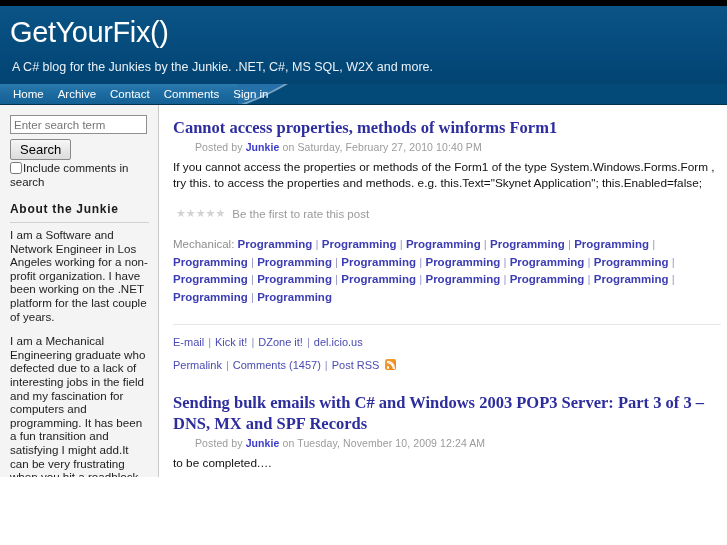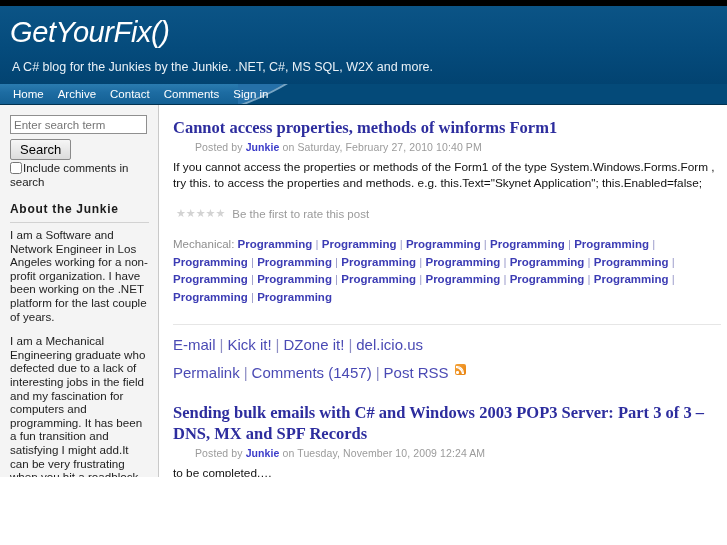--- a/index.html
+++ b/index.html
@@ -30,21 +30,20 @@
   .blog-title {
     position: absolute;
     left: 10px;
     top: 9px;
     color: #ffffff;
     font-size: 29px;
     font-weight: normal;
     letter-spacing: -0.4px;
     line-height: 34px;
     margin: 0;
-    font-style: italic;
   }
   .blog-tagline {
     position: absolute;
     left: 12px;
     top: 54px;
     color: #e9f1f7;
     font-size: 12.5px;
     line-height: 15px;
     margin: 0;
   }
@@ -218,21 +217,21 @@
     cursor: pointer;
   }
   .cat-sep { color: #9a9aca; font-weight: normal; }
 
   .share-block {
     margin-top: 18px;
     border-top: 1px solid #e6e6e6;
     padding-top: 11px;
   }
   .share-row {
-    font-size: 15px;
+    font-size: 11px;
     color: #6a6ab8;
     margin-bottom: 11px;
     display: flex;
     align-items: flex-start;
     gap: 4px;
     flex-wrap: wrap;
   }
   .share-link {
     color: #4a4ab4;
     text-decoration: none;

